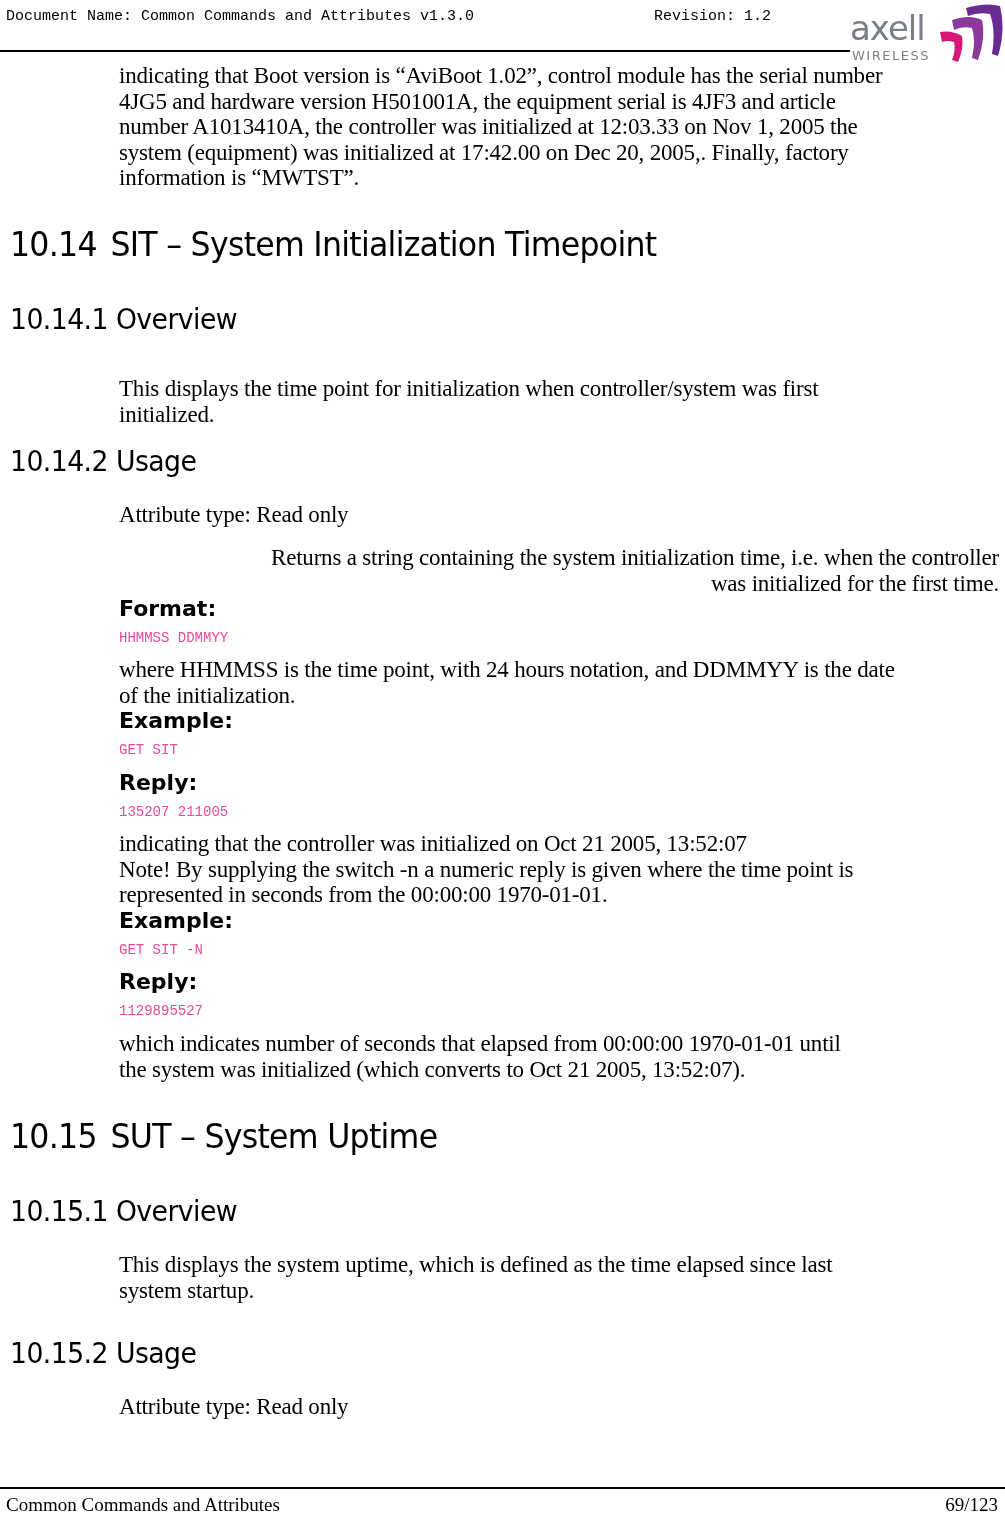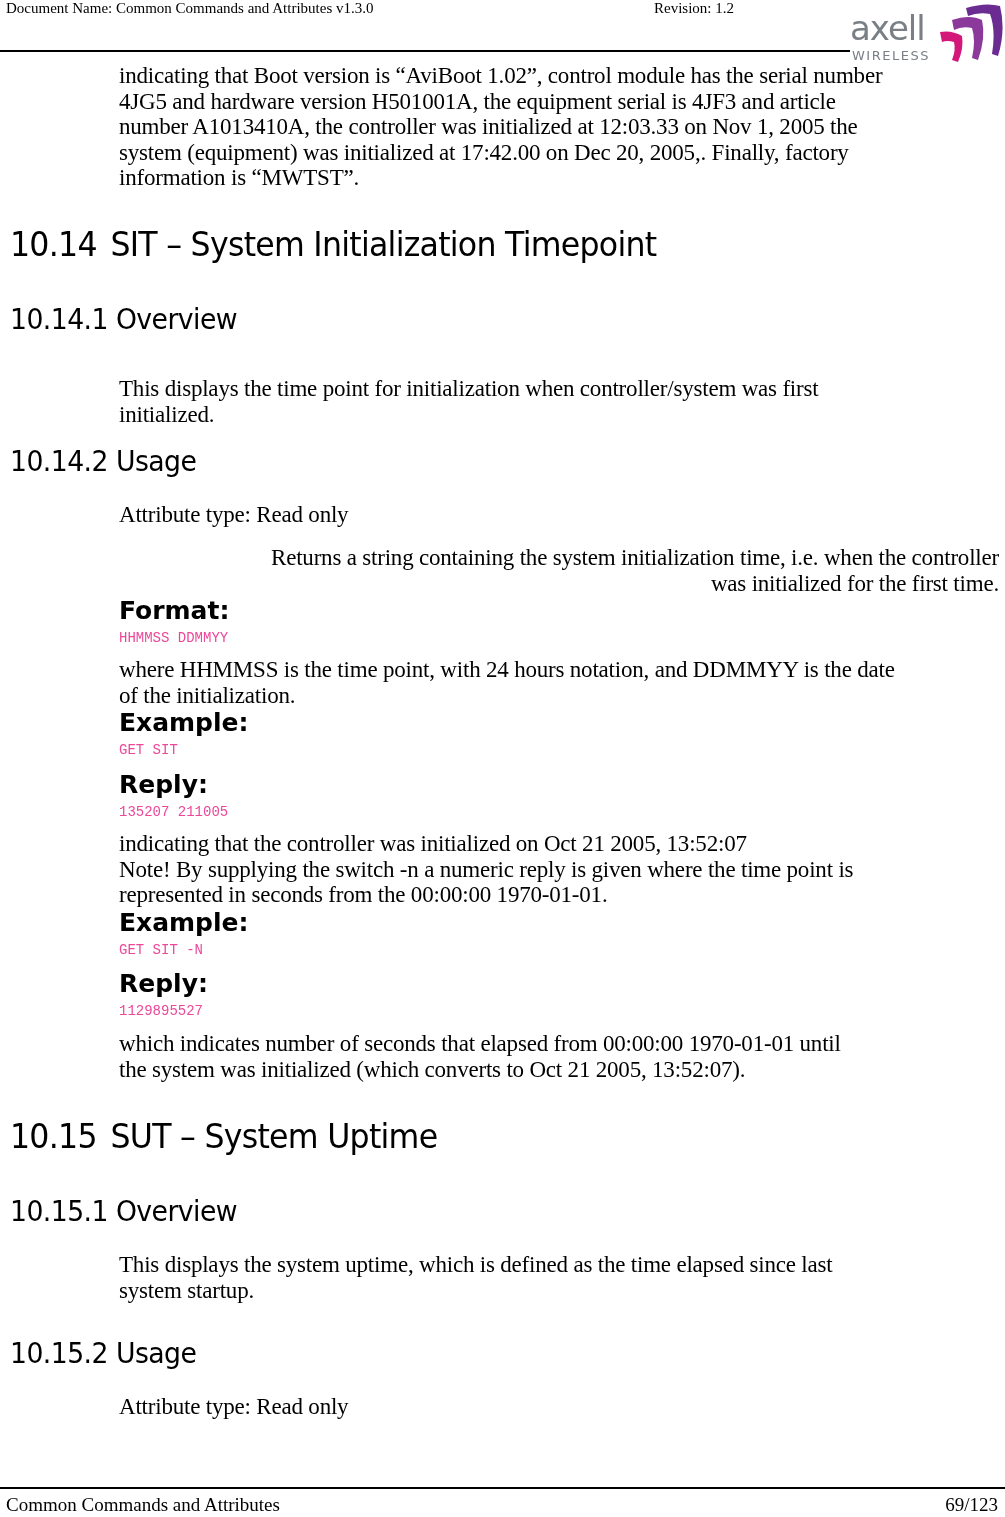--- a/index.html
+++ b/index.html
@@ -1,25 +1,25 @@
 <!DOCTYPE html>
 <html><head>
 <meta charset="utf-8">
 <style>
   html, body { margin:0; padding:0; background:#ffffff; }
   body { width:1005px; height:1517px; position:relative; overflow:hidden; color:#000; font-family:"DejaVu Sans", sans-serif; }
   .abs { position:absolute; }
-  .hdr-text { font-family:Liberation Serif, serif; font-size:15px; top:0; white-space:nowrap; }
+  .hdr-text { font-family:Liberation Mono, monospace; font-size:15px; top:8px; white-space:nowrap; }
   .hdr-line { left:0; width:850px; top:50px; height:2px; background:#000; }
   .logo { left:848px; top:0; width:157px; height:66px; }
   .body-text { left:119px; width:880px; font-size:23px; line-height:25.5px; font-family:Liberation Serif, serif; letter-spacing:-0.2px; }
   .h1 { left:10px; font-size:34px; font-family:"DejaVu Sans", sans-serif; letter-spacing:-0.8px; white-space:nowrap; transform:scaleX(0.93); transform-origin:left; }
   .h2 { left:10px; font-size:29px; font-family:"DejaVu Sans", sans-serif; letter-spacing:-0.6px; white-space:nowrap; transform:scaleX(0.92); transform-origin:left; }
   .h1 .num { display:inline-block; width:108px; }
-  .label { left:119px; font-size:25px; font-weight:bold; font-family:"DejaVu Sans", sans-serif; }
+  .label { left:119px; font-size:22px; font-weight:bold; font-family:"DejaVu Sans", sans-serif; }
   .code { left:119px; font-family:"Liberation Mono", monospace; font-size:14px; color:#ec4899; }
   .ftr-line { left:0; width:1005px; top:1487px; height:2px; background:#000; }
   .ftr-text { font-size:19px; top:1494px; font-family:Liberation Serif, serif; white-space:nowrap; }
 </style>
 </head>
 <body>
 
 <div class="abs hdr-text" style="left:6px;">Document Name: Common Commands and Attributes v1.3.0</div>
 <div class="abs hdr-text" style="left:654px;">Revision: 1.2</div>
 <div class="abs hdr-line"></div>

